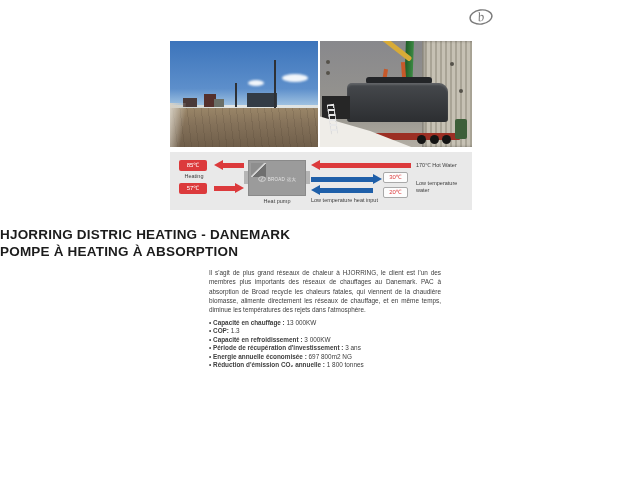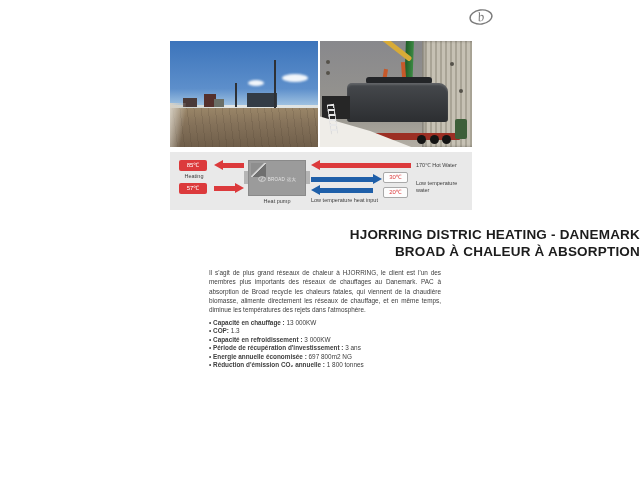--- a/index.html
+++ b/index.html
@@ -73,21 +73,21 @@
 
   .pump { position:absolute; left:78px; top:8px; width:58px; height:36px; background:#9b9b9b;
           border:1px solid #8a8a8a; }
   .pump-corner { position:absolute; left:2px; top:2px; width:15px; height:14px;
           background:linear-gradient(135deg,#8e8e8e 0 44%,#d2d2d2 46% 52%,#6f6f6f 54% 100%); }
   .pump-flange { position:absolute; width:4px; height:13px; top:19px; background:#b5b5b5; }
   .pump-brand { position:absolute; left:0; right:0; top:15px; display:flex; align-items:center;
           justify-content:center; gap:2px; color:#e4e4e4; font-size:4.5px; letter-spacing:.3px; }
 
   
-  .title-block { position:absolute; left:0; top:227px; width:640px; text-align:right; color:#1c1c1c; }
+  .title-block { position:absolute; left:0; top:227px; width:640px; text-align:left; color:#1c1c1c; }
   .title-line { font-size:13.5px; font-weight:700; line-height:16.5px; letter-spacing:.2px; }
 
   .body-par { position:absolute; left:209px; top:268px; width:232px; font-size:6.4px; line-height:9.3px;
               text-align:justify; color:#3d3d3d; }
 
   .bullets { position:absolute; left:209px; top:319px; width:245px; color:#3d3d3d; }
   .bullet { font-size:6.4px; line-height:8.4px; }
   .bullet::before { content:'• '; }
   .b-label { font-weight:700; }
 </style>
@@ -173,21 +173,21 @@
 
     <div class="arr blue head-left" style="left:150px;top:36px;width:53px;"></div>
     <div class="temp-box-white" style="left:213px;top:35px;">20℃</div>
 
     <div class="diag-label" style="left:141px;top:45px;">Low temperature heat input</div>
     <div class="diag-label" style="left:246px;top:28px;width:48px;">Low temperature water</div>
   </div>
 
   <div class="title-block">
     <div class="title-line">HJORRING DISTRIC HEATING - DANEMARK</div>
-    <div class="title-line">BROAD À CHALEUR À ABSORPTION</div>
+    <div class="title-line">POMPE À HEATING À ABSORPTION</div>
   </div>
 
   <div class="body-par">Il s'agit de plus grand réseaux de chaleur à HJORRING, le client est l'un des membres plus importants des réseaux de chauffages au Danemark. PAC à absorption de Broad recycle les chaleurs fatales, qui viennent de la chaudière biomasse, alimente directement les réseaux de chauffage, et en même temps, diminue les températures des rejets dans l'atmosphère.</div>
 
   <div class="bullets">
     <div class="bullet">
       <span class="b-label">Capacité en chauffage :</span>
       <span class="b-value">13 000KW</span>
     </div>
     <div class="bullet">

